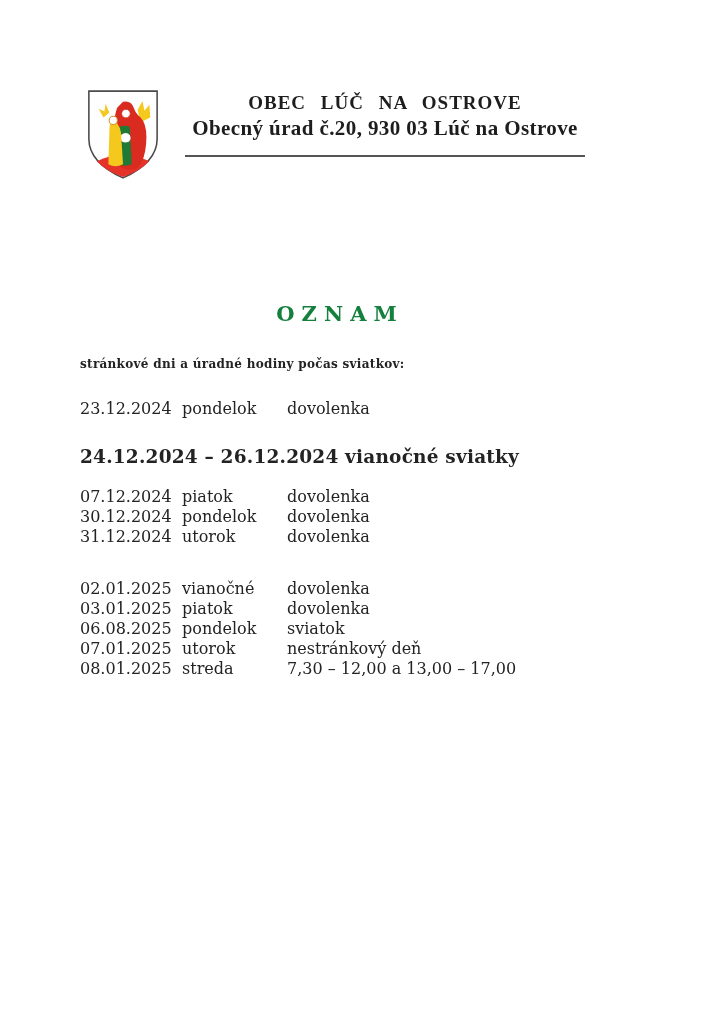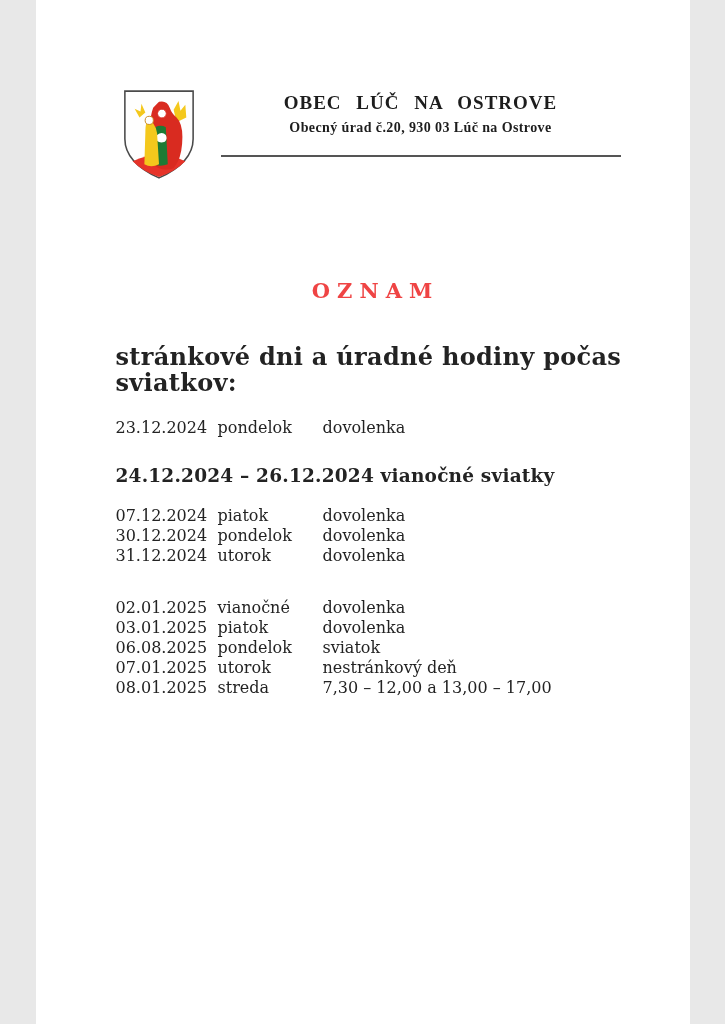--- a/index.html
+++ b/index.html
@@ -1,19 +1,19 @@
 <!DOCTYPE html>
 <html><head>
 <meta charset="utf-8">
 <style>
   * { margin: 0; padding: 0; box-sizing: border-box; }
   html, body { background: #e8e8e8; }
   .page {
     position: relative;
-    width: 654px;
+    width: 725px;
     height: 1024px;
     margin: 0 auto;
     background: #ffffff;
     font-family: "DejaVu Serif", serif;
     color: #232323;
     overflow: hidden;
   }
   
   .crest {
     position: absolute;
@@ -34,49 +34,50 @@
     padding-bottom: 15px;
     border-bottom: 2px solid #555555;
   }
   .org-title {
     font-size: 19px;
     letter-spacing: 1px;
     word-spacing: 9px;
     line-height: 26px;
   }
   .org-subtitle {
-    font-size: 14px;
+    font-size: 21px;
     line-height: 24px;
     letter-spacing: 0.4px;
   }
   
   .content {
     position: absolute;
     left: 80px;
     top: 278px;
     width: 520px;
   }
   .notice-title {
     text-align: center;
-    color: #ef4444;
+    color: #15803d;
     font-size: 21px;
     font-weight: bold;
     letter-spacing: 7px;
     line-height: 26px;
+    margin-top: 23px;
   }
   .intro {
     margin-top: 30px;
     text-align: center;
     font-size: 20px;
     line-height: 28px;
     max-width: 520px;
   }
   .section-heading {
-    margin-top: 40px;
-    font-size: 24px;
+    margin-top: 24px;
+    font-size: 12px;
     font-weight: bold;
     line-height: 26px;
     letter-spacing: 0.3px;
   }
   .sched-group { list-style: none; }
   .g1 { margin-top: 22px; }
   .g2 { margin-top: 18px; }
   .g3 { margin-top: 32px; }
   .row {
     display: flex;

